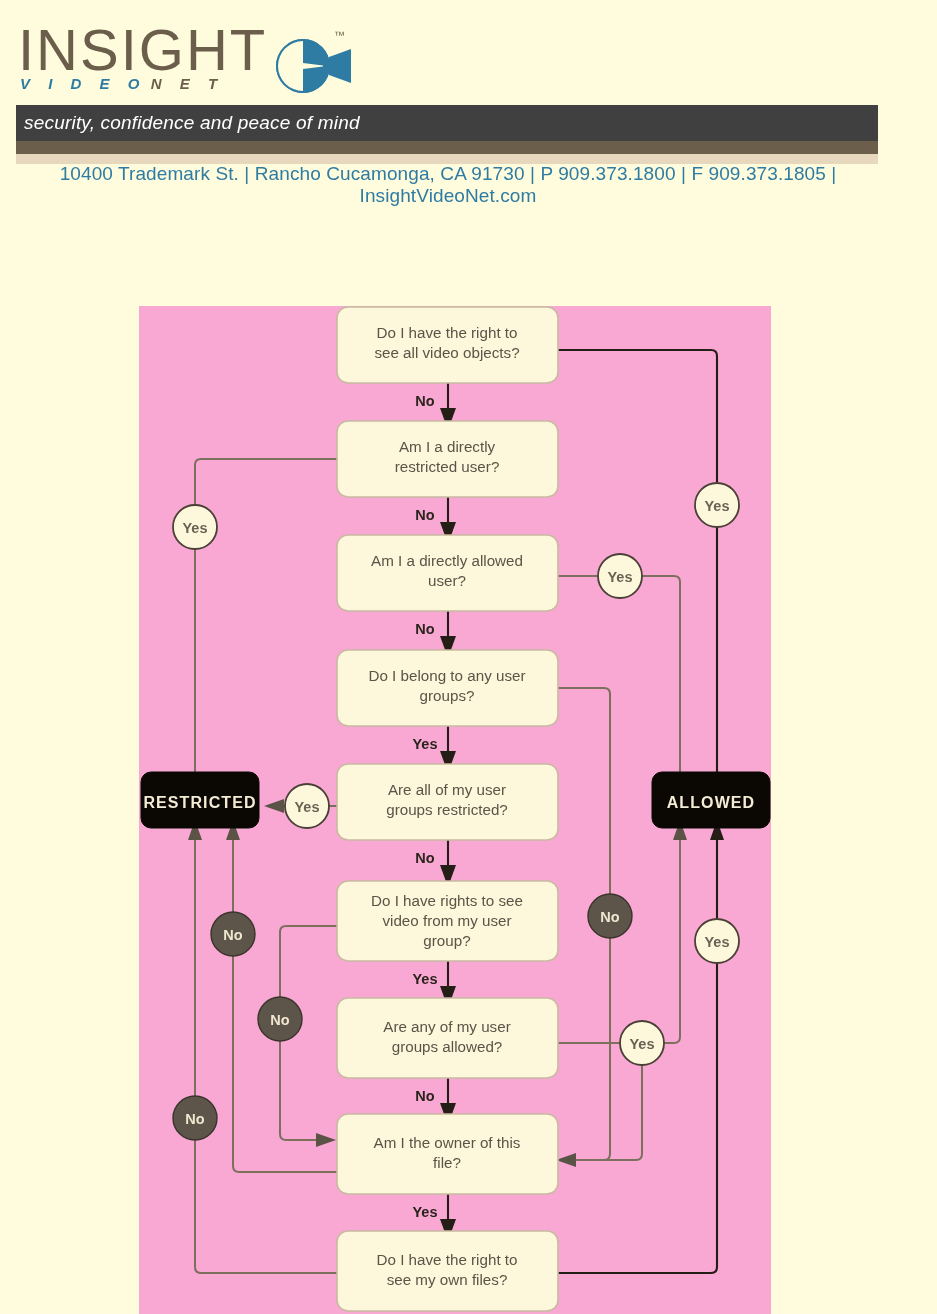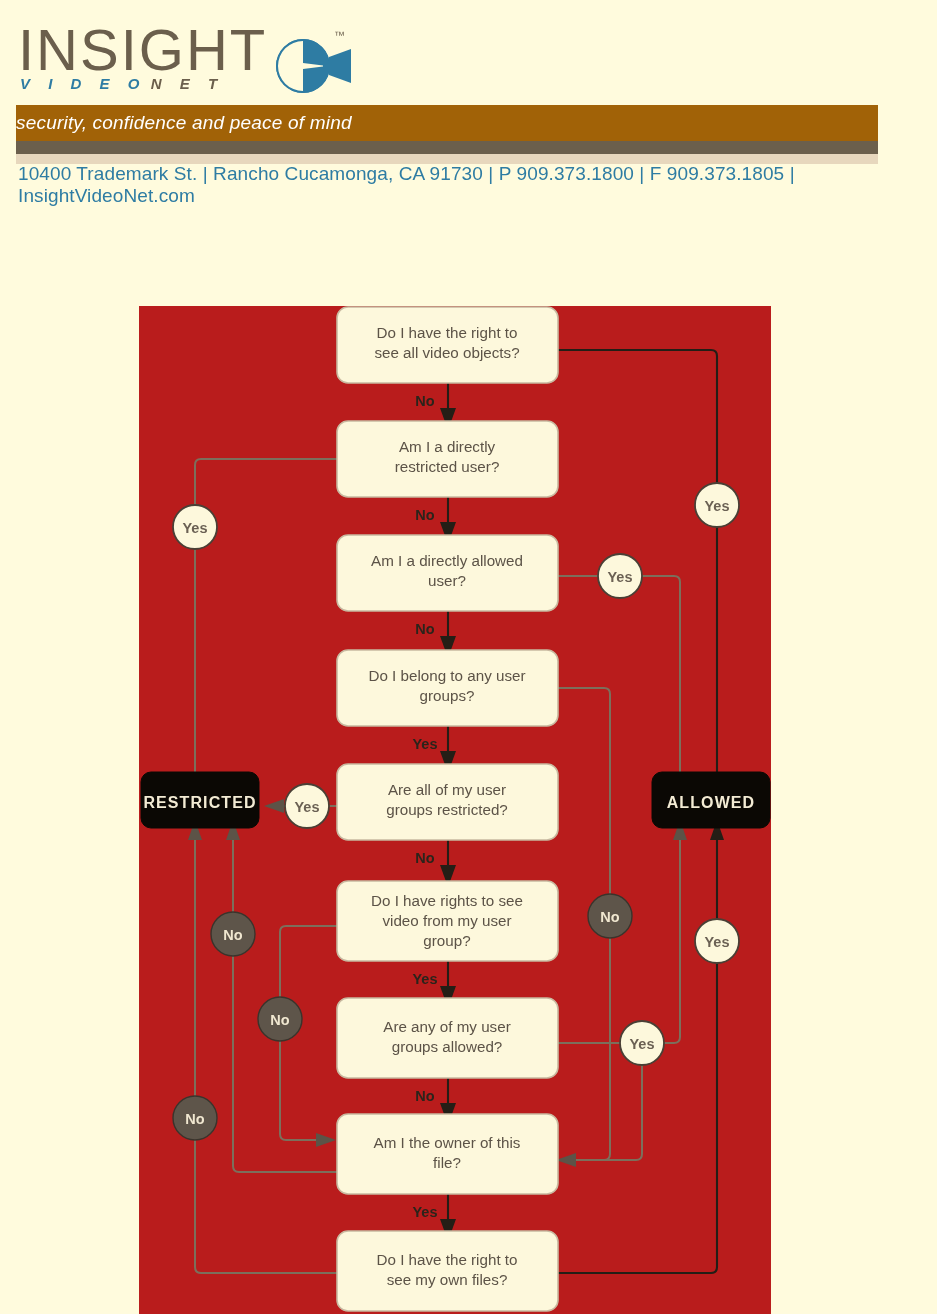--- a/index.html
+++ b/index.html
@@ -27,40 +27,40 @@
   }
   .logo-sub{position:absolute;left:4px;top:48px;height:24px;font-style:italic;}
   .logo-sub span{
     font-size:15px;font-weight:bold;letter-spacing:7px;
   }
   .sub-video{color:#2E7CA3;}
   .sub-net{color:#6B5F4C;}
   .cam-icon{position:absolute;left:257px;top:8px;width:90px;height:62px;}
 
   .band-blue{
-    height:36px;background:#a16207;
+    height:36px;background:#404040;
     color:#FFFFFF;
     font-style:italic;font-size:19px;
     display:flex;align-items:center;
-    box-sizing:border-box;
+    padding-left:8px;box-sizing:border-box;
     letter-spacing:0.2px;
   }
   .band-brown{height:13px;background:#6B5F4C;}
   .band-tan{height:10px;background:#E7D7BD;}
   .addr{
     height:42px;display:flex;align-items:center;
     padding-left:2px;
-    color:#2E7CA3;font-size:19px;letter-spacing:0.1px;
+    color:#2E7CA3;font-size:19px;letter-spacing:0.1px;text-align:center;
   }
 
   
   .chart-area{
     position:absolute;left:139px;top:306px;
     width:632px;height:1008px;
-    background:#b91c1c;
+    background:#f9a8d4;
   }
   svg.flow{display:block;}
 
   .fc-box{
     fill:#FDF8DC;stroke:#C8B9A0;stroke-width:1.6;
   }
   .fc-term{ fill:#0B0804; stroke:#0B0804; }
   .fc-box-text{
     fill:#5C5347;font-size:15.2px;
     font-family:"Liberation Sans", sans-serif;

